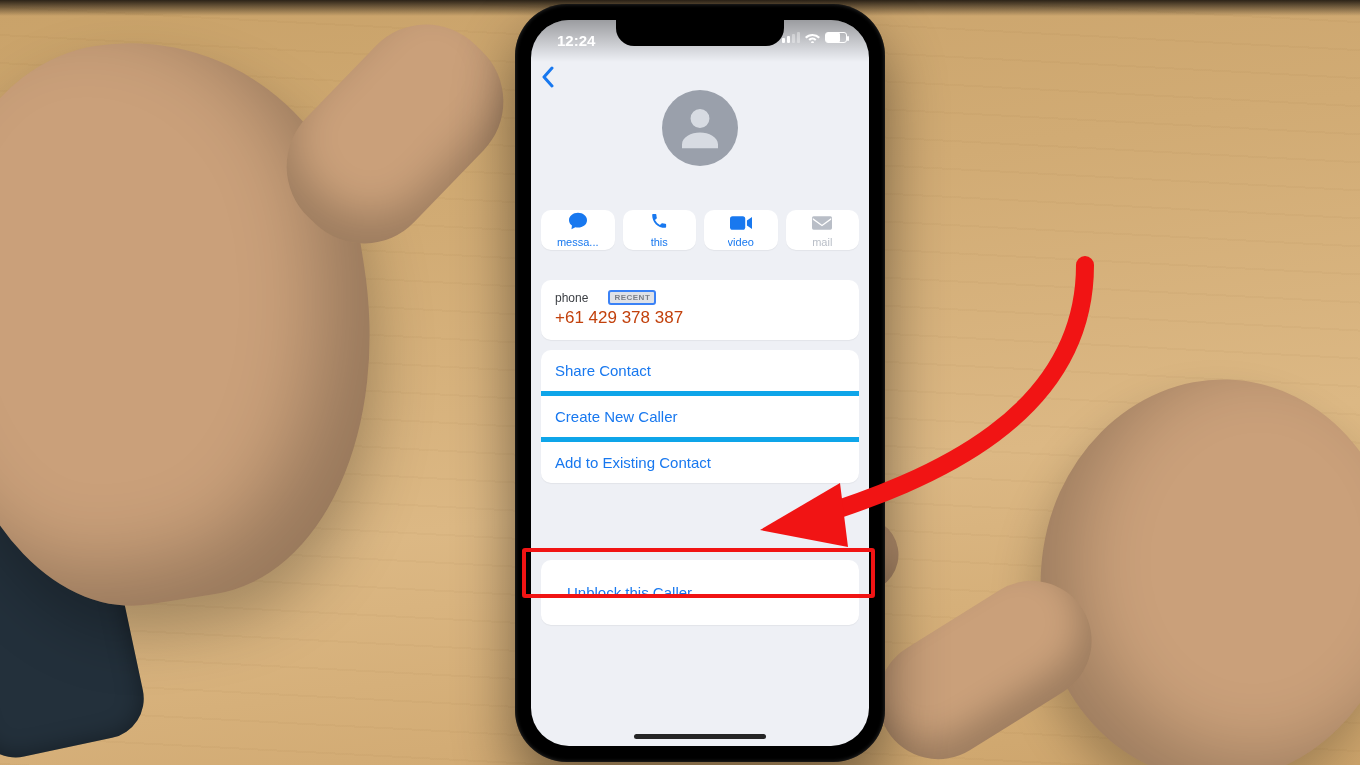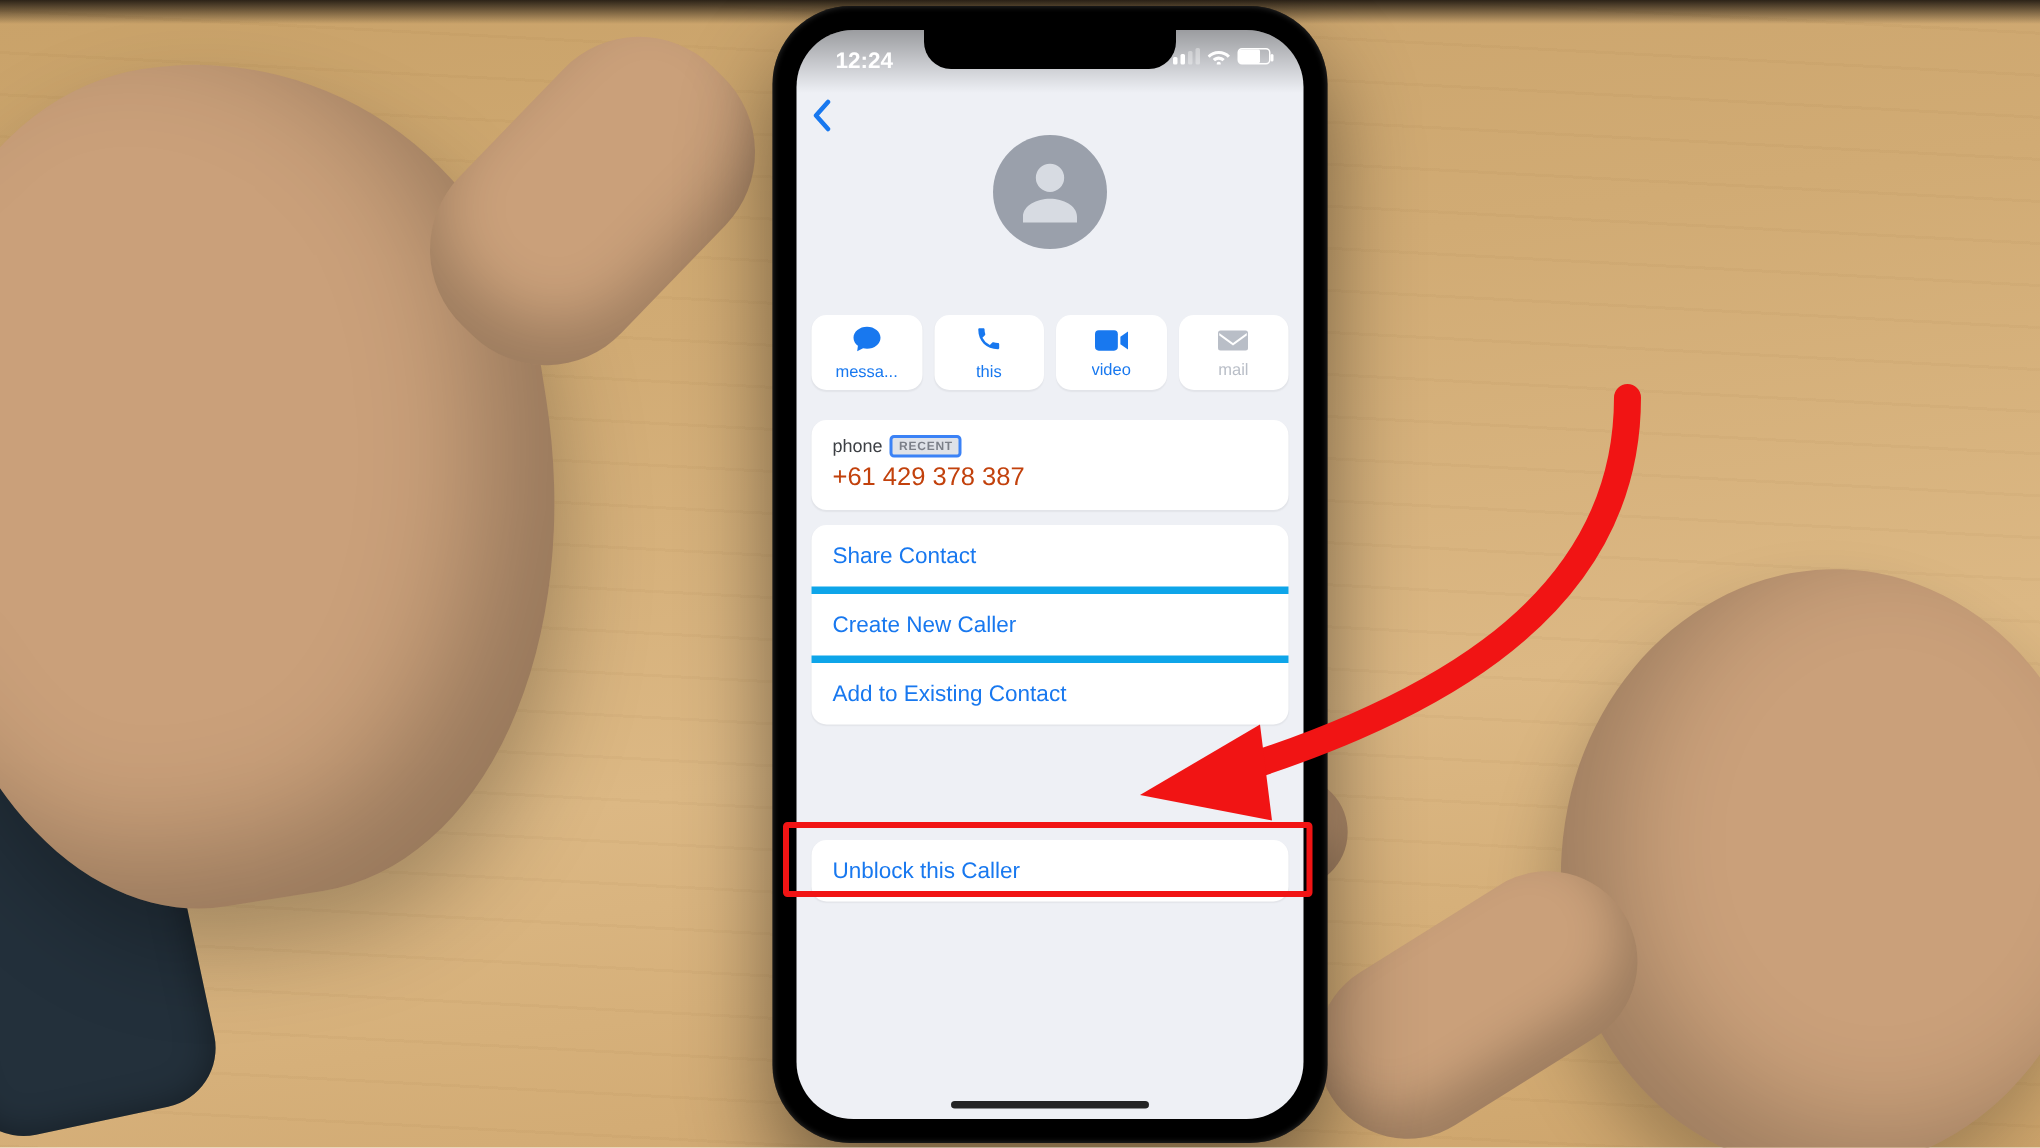--- a/index.html
+++ b/index.html
@@ -67,35 +67,35 @@
   .sb-batt::after{content:"";position:absolute;right:-3px;top:3px;width:2px;height:5px;background:#fff;border-radius:1px}
   .sb-batt i{display:block;width:70%;height:100%;background:#fff;border-radius:1px}
 
   
   .nav{position:absolute;top:42px;left:0;right:0;height:34px}
   .back{position:absolute;left:10px;top:2px;color:#1878ef;font-size:26px;font-weight:300}
   .avatar{position:absolute;top:70px;left:50%;transform:translateX(-50%);width:76px;height:76px;border-radius:50%;background:#9aa0ab;display:flex;align-items:center;justify-content:center;color:#d7dbe2}
   .avatar svg{width:54px;height:54px}
 
   .action-row{position:absolute;top:190px;left:10px;right:10px;display:flex;gap:8px}
-  .act{flex:1;background:#fff;border-radius:10px;height:50px;display:flex;flex-direction:column;align-items:center;justify-content:center;gap:3px;box-shadow:0 1px 1px rgba(0,0,0,.05)}
+  .act{flex:1;background:#fff;border-radius:10px;height:40px;display:flex;flex-direction:column;align-items:center;justify-content:center;gap:3px;box-shadow:0 1px 1px rgba(0,0,0,.05)}
   .act .ic{color:#1878ef;font-size:20px;line-height:1}
   .act .lbl{font-size:11px;color:#1878ef;max-width:68px;white-space:nowrap;overflow:hidden;text-overflow:ellipsis}
   .act.disabled .ic,.act.disabled .lbl{color:#b9bec7}
 
   .card{position:absolute;left:10px;right:10px;background:#fff;border-radius:10px;box-shadow:0 1px 1px rgba(0,0,0,.05)}
   .phone-card{top:260px;padding:10px 14px 12px}
-  .ph-label{font-size:12px;color:#3c3f44;display:flex;gap:5px}
+  .ph-label{font-size:12px;color:#3c3f44;display:flex;align-items:center;gap:20px}
   .badge{font-size:8px;font-weight:700;letter-spacing:.5px;color:#7b7f88;background:#dfe2e8;border:2px solid #3b82f6;border-radius:3px;padding:1px 4px}
   .ph-number{font-size:17px;color:#c2410c;margin-top:3px}
 
   .list-card{top:330px;padding:0}
   .row{padding:12px 14px;font-size:15px;color:#1878ef;border-top:5px solid #0ea5e9;position:relative}
   .row:first-child{border-top:none}
-  .unblock-card{top:540px;padding:0}
+  .unblock-card{top:540px;padding:12px}
   .unblock-card .row{border-top:none}
 
   
   .anno{position:absolute;z-index:50;pointer-events:none}
   .anno-box{left:522px;top:548px;width:353px;height:50px;border:4px solid #f11414;border-radius:3px}
   .anno-arrow{left:740px;top:235px;width:370px;height:320px}
   .anno-arrow svg{width:100%;height:100%;overflow:visible}
 </style>
 </head>
 <body>

